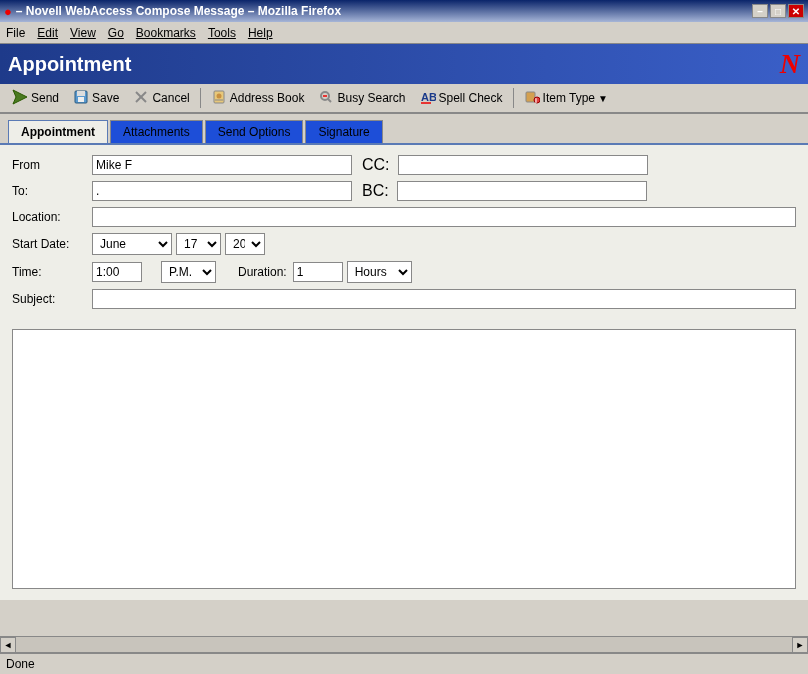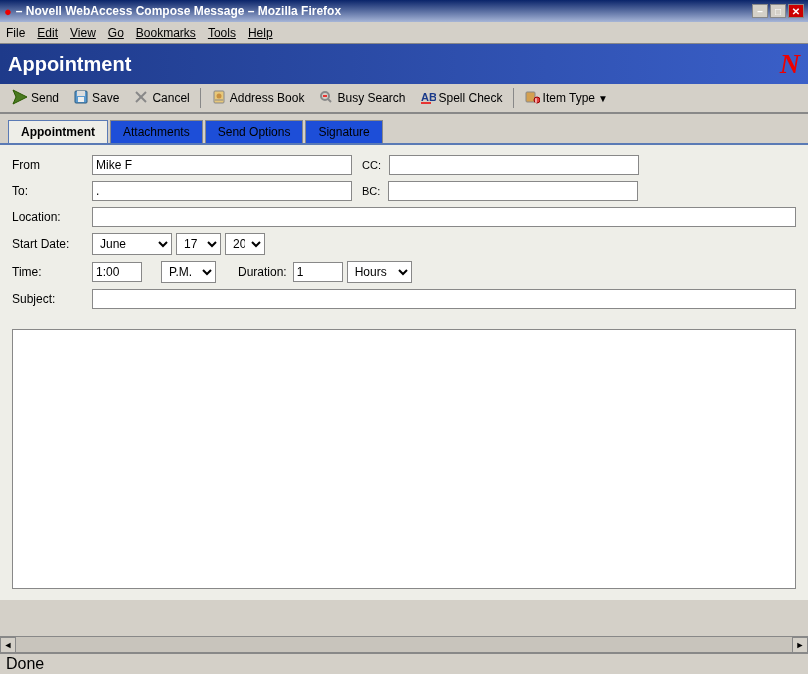--- a/index.html
+++ b/index.html
@@ -123,21 +123,21 @@
       padding: 1px 3px;
       font-size: 12px;
     }
     .form-input-wide { flex: 1; }
     .cc-bc-section {
       display: flex;
       align-items: center;
       margin-left: 10px;
       gap: 4px;
     }
-    .cc-label { font-size: 11px; margin-right: 4px; }
+    .cc-label { font-size: 16px; margin-right: 4px; }
     .form-input-cc { width: 250px; }
 
     select.form-input { height: 22px; }
 
     
     #body-area {
       background: #eeeee8;
       padding: 4px 12px 8px;
     }
     #message-body {
@@ -155,21 +155,21 @@
       position: fixed;
       bottom: 0;
       left: 0;
       width: 808px;
       height: 22px;
       background: #d4d0c8;
       border-top: 2px solid #888;
       display: flex;
       align-items: center;
       padding: 0 6px;
-      font-size: 16px;
+      font-size: 12px;
     }
     
     #hscrollbar {
       position: fixed;
       bottom: 22px;
       left: 0;
       width: 808px;
       height: 16px;
       background: #d4d0c8;
       display: flex;

